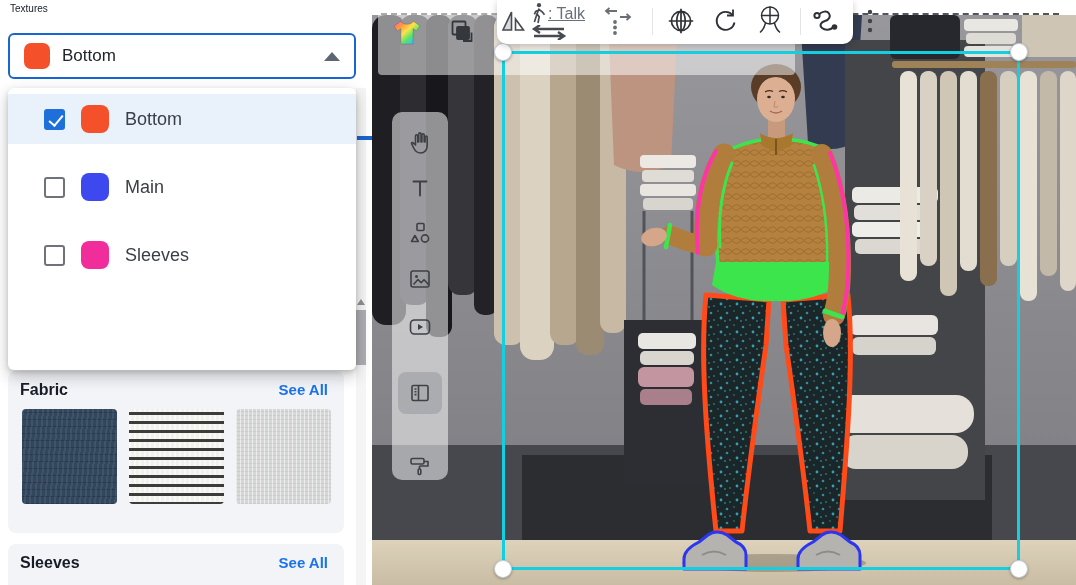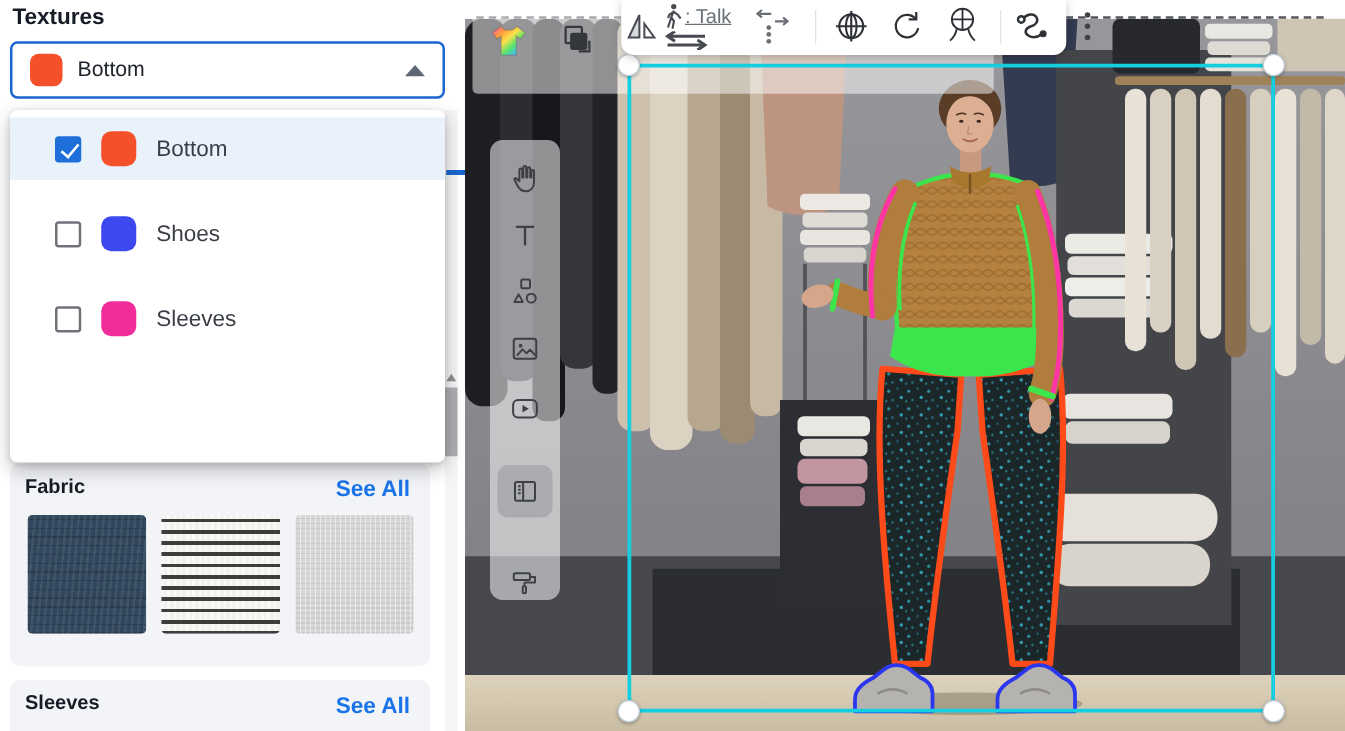--- a/index.html
+++ b/index.html
@@ -2,42 +2,42 @@
 <html><head>
 <meta charset="utf-8">
 <style>
   *{margin:0;padding:0;box-sizing:border-box}
   html,body{width:1076px;height:585px;overflow:hidden;background:#fff;
     font-family:"Liberation Sans",sans-serif}
   .app{position:relative;width:1076px;height:585px}
 
   
   .sidebar{position:absolute;left:0;top:0;width:372px;height:585px;background:#fff;z-index:10}
-  .textures-label{position:absolute;left:10px;top:3px;font-size:18px;font-weight:bold;color:#171c26}
+  .textures-label{position:absolute;left:10px;top:3px;font-size:10px;font-weight:normal;color:#171c26}
   .select-box{position:absolute;left:8px;top:33px;width:348px;height:46px;border:2px solid #1a66d0;
     border-radius:6px;background:#fff;display:flex;align-items:center;gap:12px;padding:0 14px;cursor:pointer}
   .select-swatch{width:26px;height:26px;border-radius:7px;flex:0 0 auto}
   .select-value{font-size:17px;color:#20242c}
   .caret-up{margin-left:auto;width:0;height:0;border-left:8px solid transparent;border-right:8px solid transparent;border-bottom:9px solid #5f6673}
   .dropdown{position:absolute;left:8px;top:88px;width:348px;height:282px;background:#fff;border-radius:6px;
     box-shadow:0 6px 16px rgba(0,0,0,.24),0 2px 5px rgba(0,0,0,.14);padding-top:6px;z-index:12}
   .dd-item{height:50px;display:flex;align-items:center;gap:16px;padding-left:36px;margin-bottom:18px;cursor:pointer}
   .dd-item.checked{background:#e9f1fb}
   .checkbox{width:21px;height:21px;border:2px solid #6f7379;border-radius:3px;background:#fff;position:relative;flex:0 0 auto}
   .dd-item.checked .checkbox{background:#1e6fd9;border-color:#1e6fd9}
   .dd-item.checked .checkbox::after{content:"";position:absolute;left:6px;top:1px;width:6px;height:12px;
     border:solid #fff;border-width:0 2.5px 2.5px 0;transform:rotate(40deg)}
   .dd-swatch{width:28px;height:28px;border-radius:8px;flex:0 0 auto}
   .dd-label{font-size:18px;color:#3a3f47}
   .card{position:absolute;left:8px;width:336px;background:#f2f4f8;border-radius:8px}
   .fabric-card{top:371px;height:162px}
   .carpet-card{top:544px;height:60px}
   .card-head{display:flex;justify-content:space-between;align-items:flex-start;padding:10px 16px 0 12px}
   .card-title{font-size:16px;font-weight:bold;color:#171c26}
-  .see-all{font-size:18px;font-weight:bold;color:#1a73e8;cursor:pointer}
+  .see-all{font-size:15px;font-weight:bold;color:#1a73e8;cursor:pointer}
   .swatch-row{display:flex;gap:12px;padding:10px 0 0 14px}
   .fabric-swatch{width:95px;height:95px;border-radius:4px}
   .fs-0{background-image:repeating-linear-gradient(95deg,rgba(255,255,255,.07) 0 2px,transparent 2px 5px),
         repeating-linear-gradient(0deg,rgba(0,0,0,.18) 0 1px,transparent 1px 7px)}
   .fs-1{background-image:repeating-linear-gradient(180deg,transparent 0 3px,#3c3c3a 3px 6px,transparent 6px 9px),
         repeating-linear-gradient(90deg,rgba(255,255,255,.6) 0 2px,transparent 2px 5px)}
   .fs-2{background-image:repeating-linear-gradient(90deg,rgba(255,255,255,.5) 0 1px,transparent 1px 4px),
         repeating-linear-gradient(0deg,rgba(0,0,0,.06) 0 1px,transparent 1px 4px)}
   .sb-track{position:absolute;left:356px;top:88px;width:10px;height:497px;background:#f5f5f6}
   .sb-arrow{position:absolute;left:357px;top:299px;width:0;height:0;border-left:4.5px solid transparent;
@@ -89,21 +89,21 @@
 
     <div class="dropdown">
       <div class="dd-item checked">
         <span class="checkbox"></span>
         <span class="dd-swatch" style="background-color: rgb(244, 80, 42);"></span>
         <span class="dd-label">Bottom</span>
       </div>
       <div class="dd-item">
         <span class="checkbox"></span>
         <span class="dd-swatch" style="background-color: rgb(61, 73, 238);"></span>
-        <span class="dd-label">Shoes</span>
+        <span class="dd-label">Main</span>
       </div>
       <div class="dd-item">
         <span class="checkbox"></span>
         <span class="dd-swatch" style="background-color: rgb(241, 45, 156);"></span>
         <span class="dd-label">Sleeves</span>
       </div>
     </div>
 
     <section class="card fabric-card">
       <div class="card-head">

